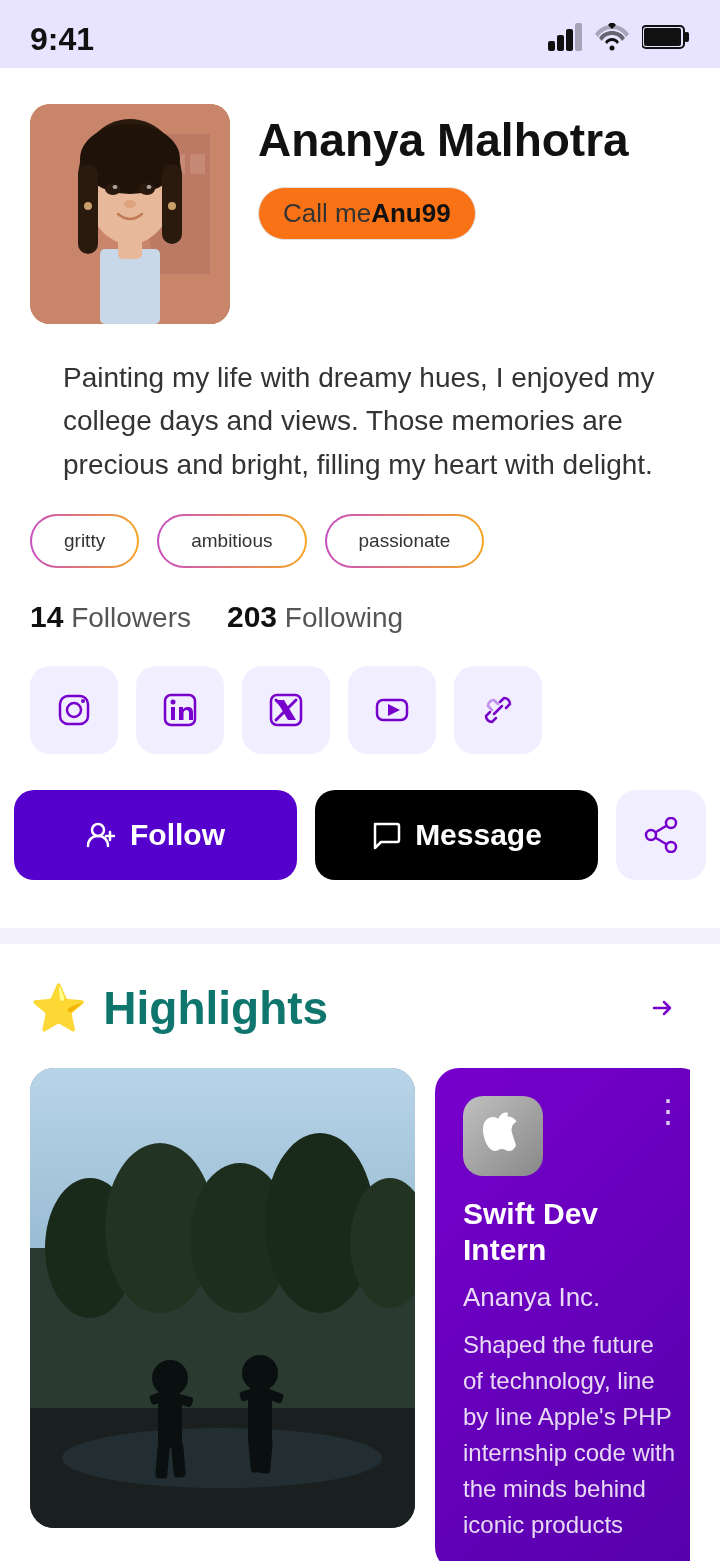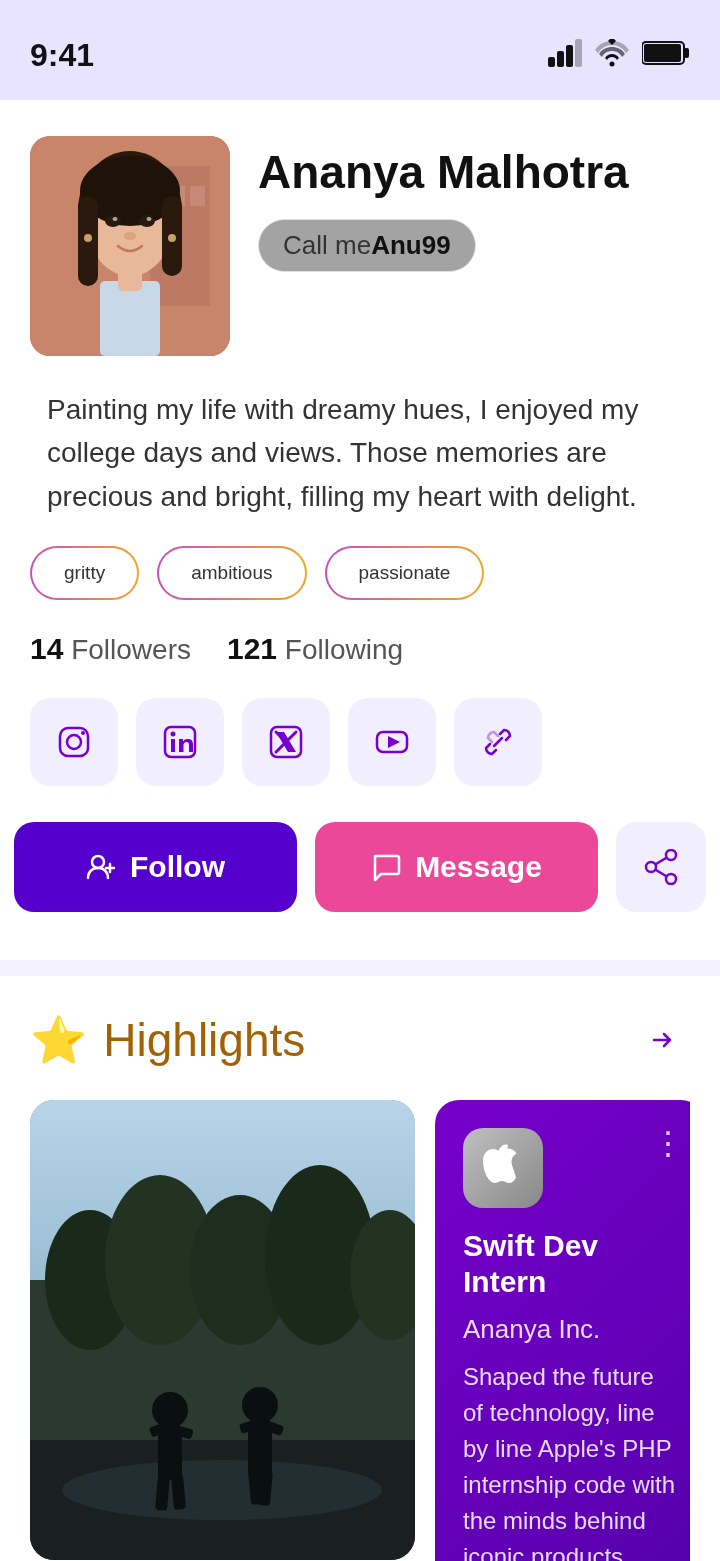--- a/index.html
+++ b/index.html
@@ -13,21 +13,21 @@
       overflow-x: hidden;
     }
 
     
     .status-bar {
       background: #e8e4ff;
       display: flex;
       justify-content: space-between;
       align-items: center;
       padding: 18px 30px 8px;
-      height: 100px;
+      height: 68px;
     }
     .status-time {
       font-size: 32px;
       font-weight: 700;
       color: #111;
     }
     .status-icons {
       display: flex;
       align-items: center;
       gap: 12px;
@@ -66,38 +66,39 @@
     .profile-name {
       font-size: 46px;
       font-weight: 800;
       color: #111;
       line-height: 1.15;
       margin-bottom: 20px;
     }
     .username-badge {
       display: inline-flex;
       align-items: center;
-      background: #a3a3a3;
+      background: #f97316;
       border: 1.5px solid #e0e0e0;
       border-radius: 50px;
       padding: 10px 24px;
       font-size: 26px;
       color: #333;
     }
     .username-badge strong {
       font-weight: 700;
       color: #111;
     }
 
     
     .profile-bio {
       padding: 8px 47px 28px;
       font-size: 28px;
       line-height: 1.55;
       color: #333;
+      margin-left: 16px;
     }
 
     
     .tags-row {
       display: flex;
       gap: 18px;
       padding: 0 30px 32px;
       flex-wrap: wrap;
     }
     .tag {
@@ -173,21 +174,21 @@
       font-size: 30px;
       font-weight: 700;
       display: flex;
       align-items: center;
       justify-content: center;
       gap: 14px;
       cursor: pointer;
     }
     .btn-message {
       flex: 1;
-      background: #ec4899;
+      background: #000000;
       color: #fff;
       border: none;
       border-radius: 20px;
       padding: 28px 20px;
       font-size: 30px;
       font-weight: 700;
       display: flex;
       align-items: center;
       justify-content: center;
       gap: 14px;
@@ -227,22 +228,22 @@
       display: flex;
       align-items: center;
       gap: 16px;
     }
     .star-icon {
       font-size: 46px;
       line-height: 1;
     }
     .highlights-title {
       font-size: 46px;
-      font-weight: 400;
-      color: #a16207;
+      font-weight: 700;
+      color: #0f766e;
     }
     .highlights-arrow {
       width: 56px;
       height: 56px;
       display: flex;
       align-items: center;
       justify-content: center;
       cursor: pointer;
     }
     .highlights-arrow svg {
@@ -434,21 +435,21 @@
       <span>passionate</span>
     </div>
   </div>
 
   <div class="followers-row">
     <span class="followers-item">
       <strong>14</strong>
       <span>Followers</span>
     </span>
     <span class="followers-item">
-      <strong>121</strong>
+      <strong>203</strong>
       <span>Following</span>
     </span>
   </div>
 
   <div class="social-row">
 
     <div class="social-btn">
       <svg viewBox="0 0 40 40" fill="none" xmlns="http://www.w3.org/2000/svg">
         <rect x="6" y="6" width="28" height="28" rx="8" stroke="#7700cc" stroke-width="2.5" fill="none"></rect>
         <circle cx="20" cy="20" r="7" stroke="#7700cc" stroke-width="2.5" fill="none"></circle>

